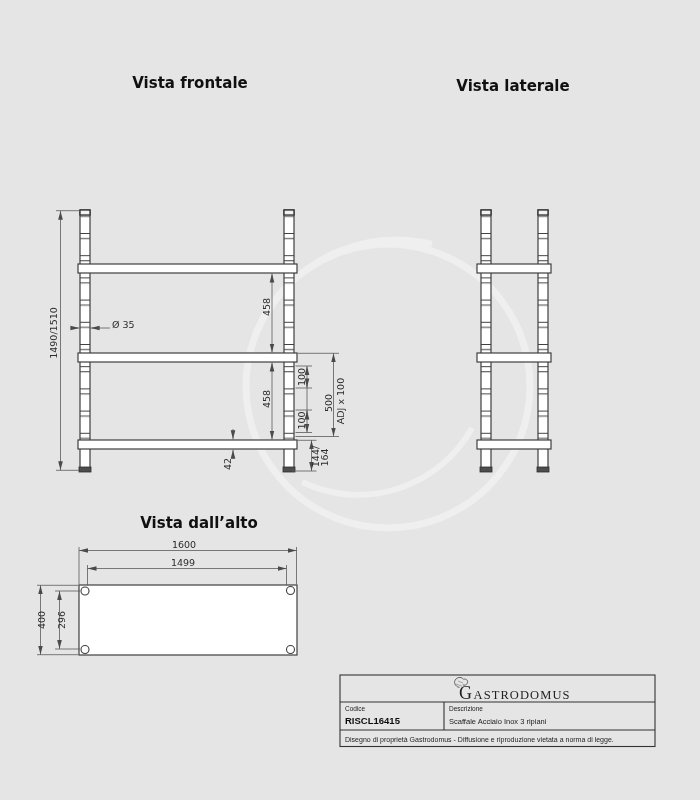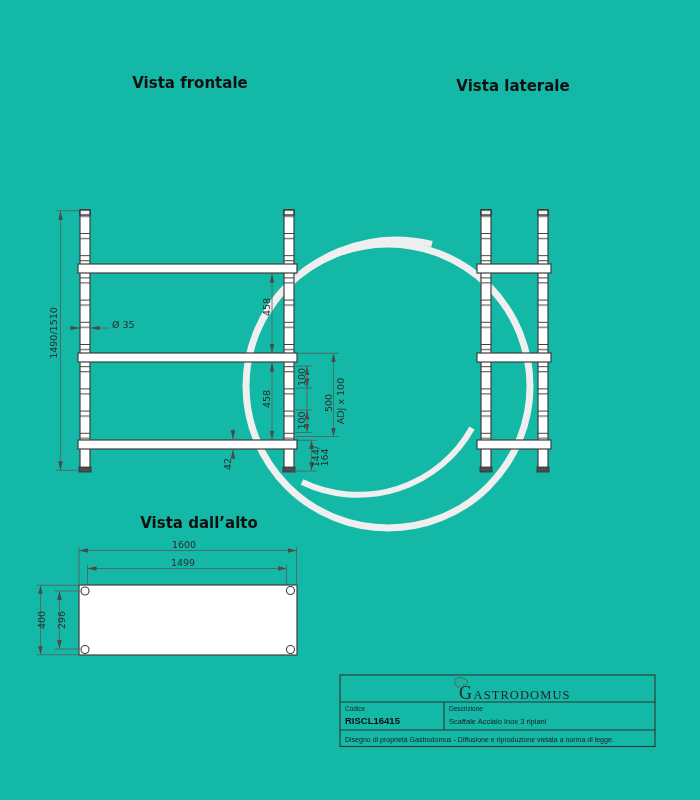--- a/index.html
+++ b/index.html
@@ -1,16 +1,16 @@
 <!DOCTYPE html>
 <html><head>
 <meta charset="utf-8">
 <style>
   html,body{margin:0;padding:0;background:#ffffff;}
-  #page{position:relative;width:700px;height:800px;background:#14b8a6;overflow:hidden;
+  #page{position:relative;width:700px;height:800px;background:#e5e5e5;overflow:hidden;
         font-family:"DejaVu Sans",sans-serif;}
   svg{display:block;}
   .fw   {fill:#ffffff;stroke:#3e3e3e;stroke-width:1.2;}
   .fwthin{fill:#ffffff;stroke:#3e3e3e;stroke-width:1.1;}
   .cap  {fill:#f2f2f2;stroke:#2f2f2f;stroke-width:1.3;}
   .foot {fill:#4d4d4d;stroke:#2f2f2f;stroke-width:0.8;}
   .dl   {stroke:#5a5a5a;stroke-width:0.8;fill:none;}
   .dim-t{font:9.5px "DejaVu Sans",sans-serif;fill:#2b2b2b;}
   .title-t{font:bold 15px "DejaVu Sans",sans-serif;fill:#101010;}
   .tb-box{fill:none;stroke:#333333;stroke-width:1.1;}

